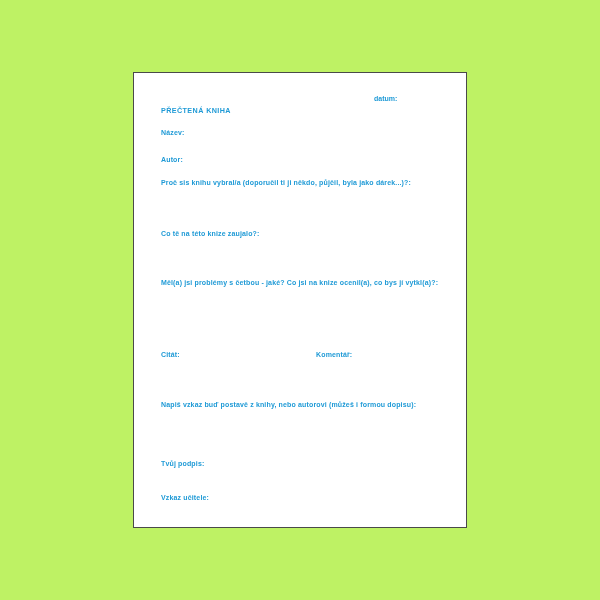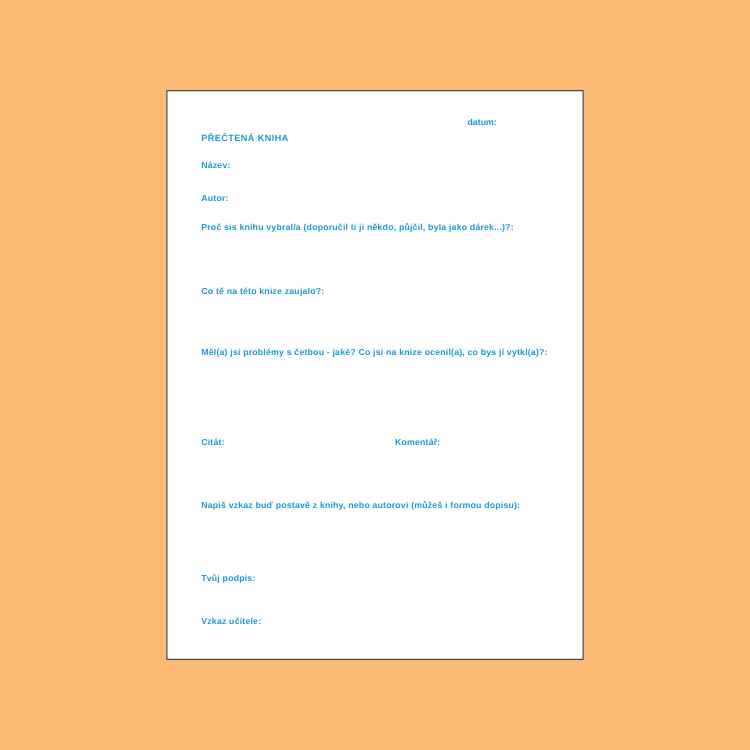--- a/index.html
+++ b/index.html
@@ -8,21 +8,21 @@
     width: 600px;
     height: 600px;
     background: #ffffff;
     font-family: "Liberation Sans", sans-serif;
   }
 
   #page {
     position: relative;
     width: 600px;
     height: 600px;
-    background: #fdba74;
+    background: #bef264;
     overflow: hidden;
   }
 
   
   #sheet {
     position: absolute;
     left: 133px;
     top: 72px;
     width: 334px;
     height: 456px;

